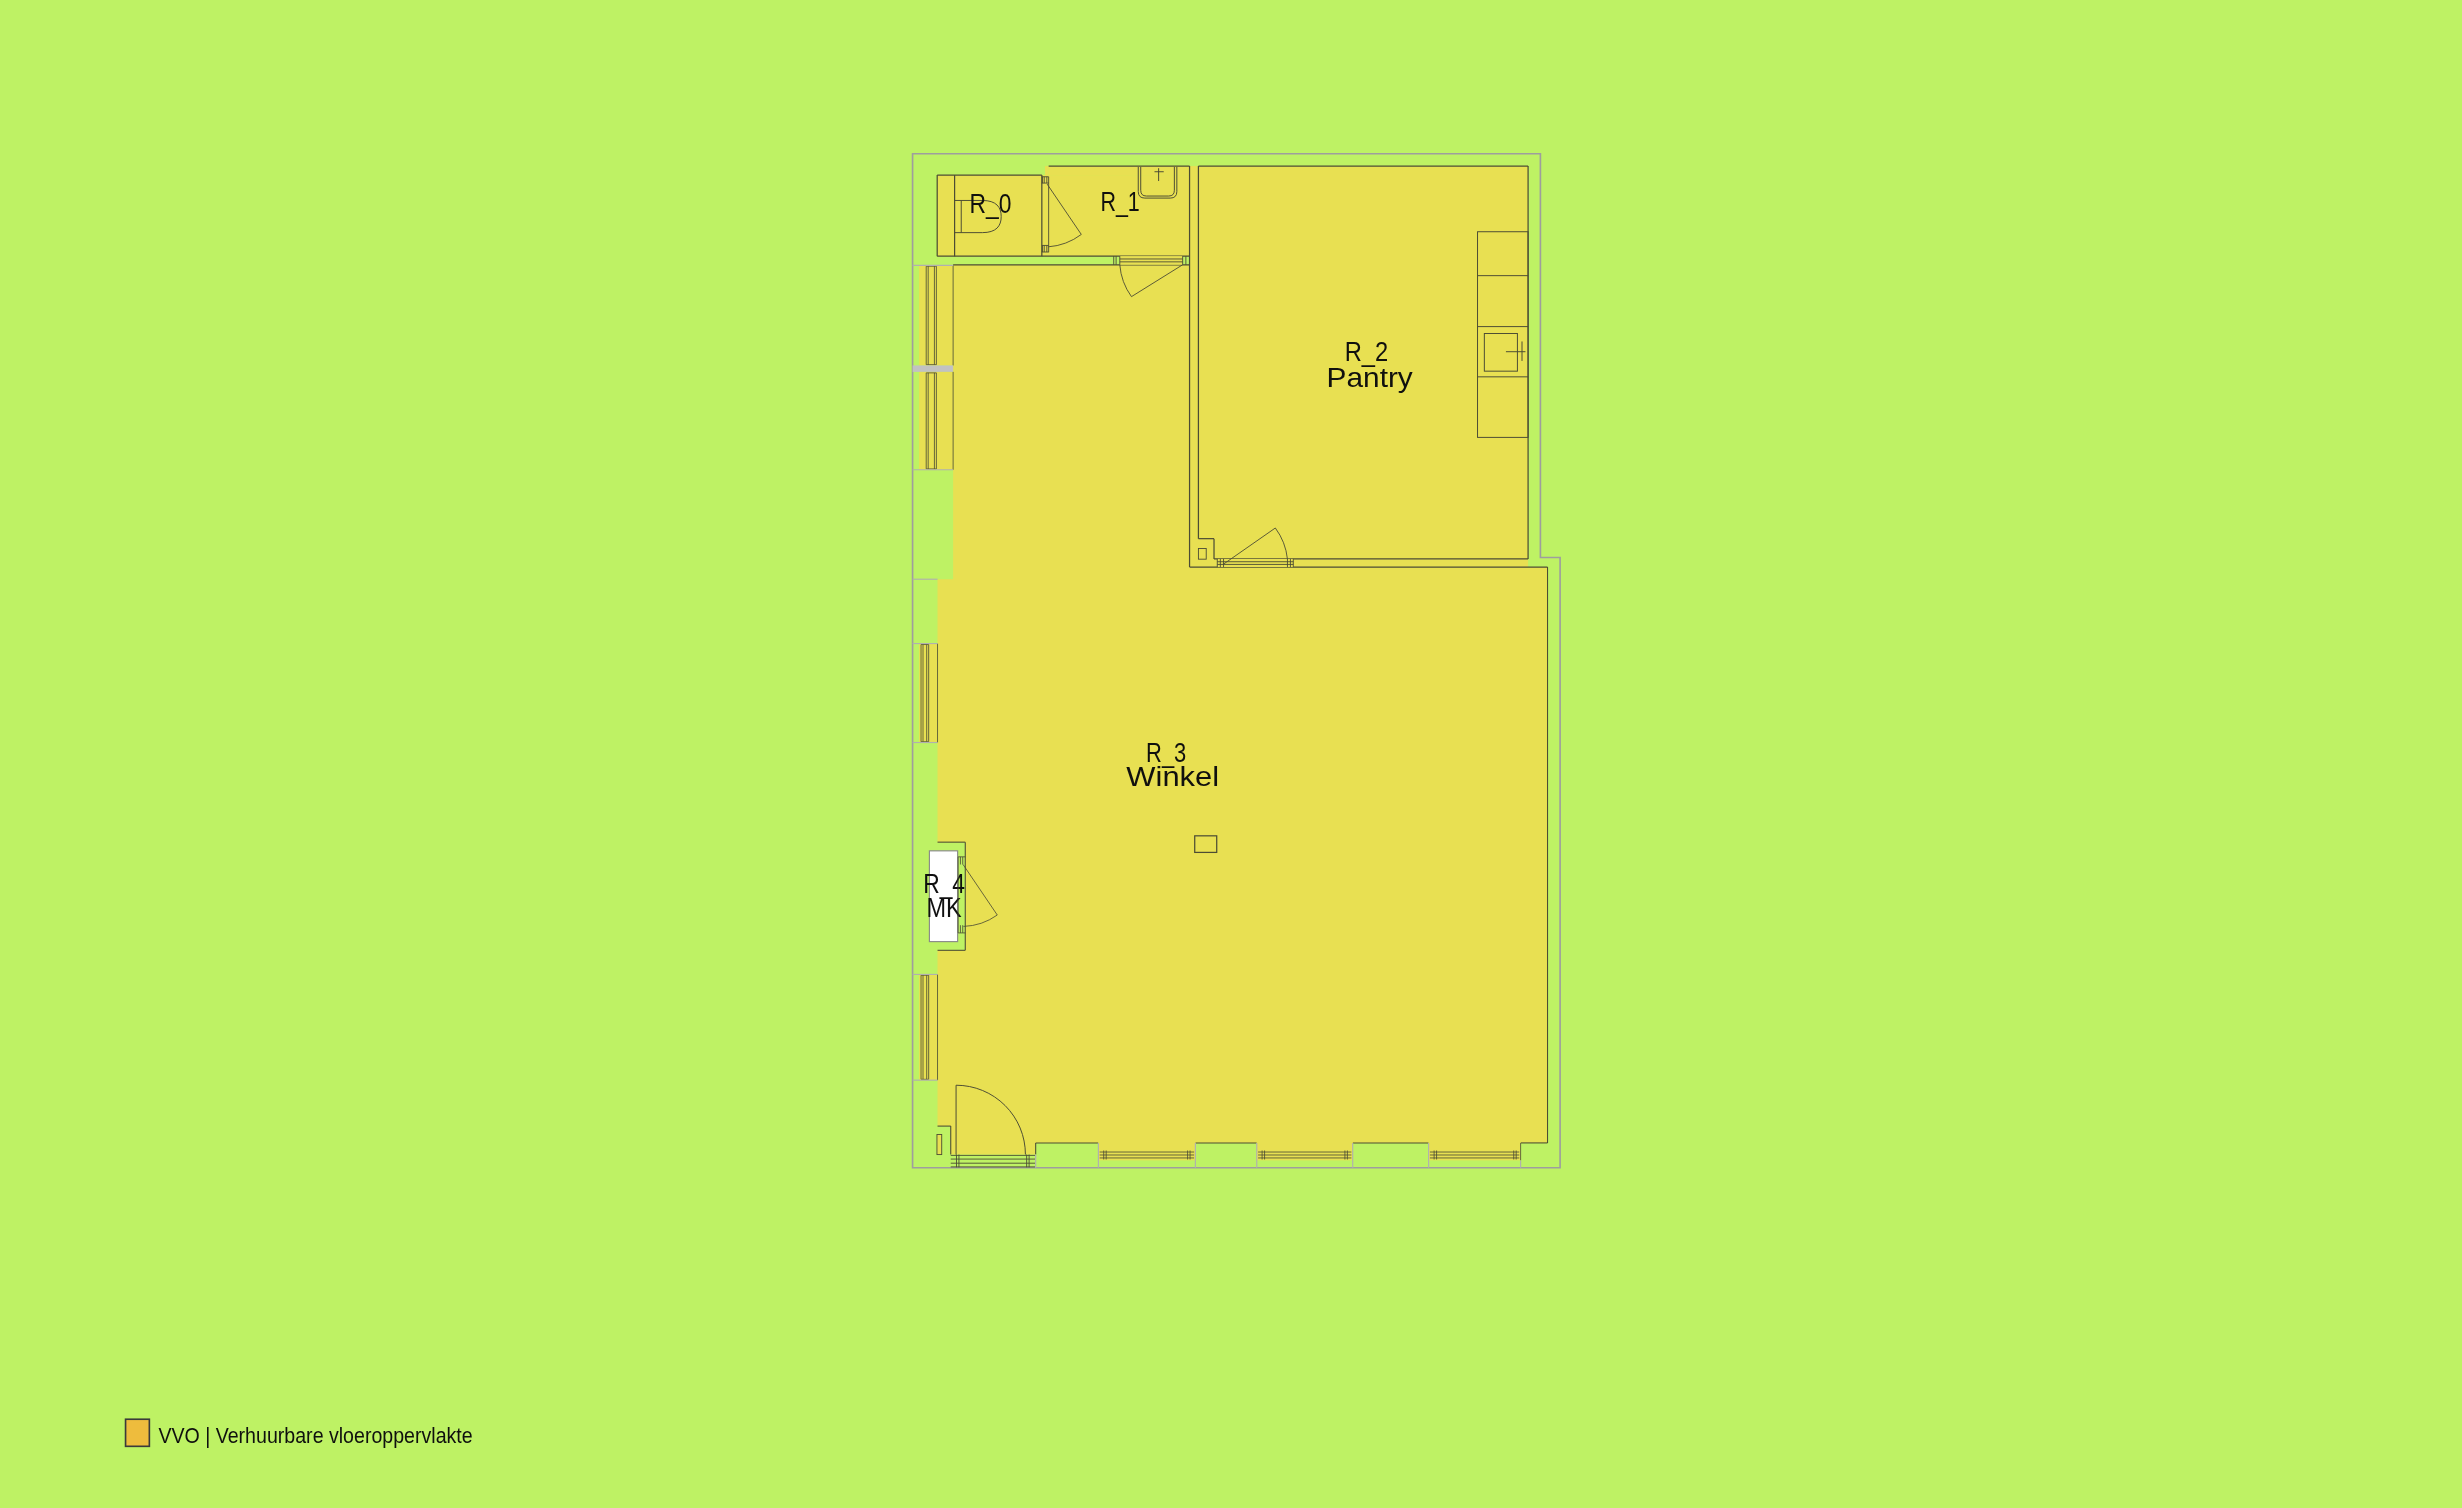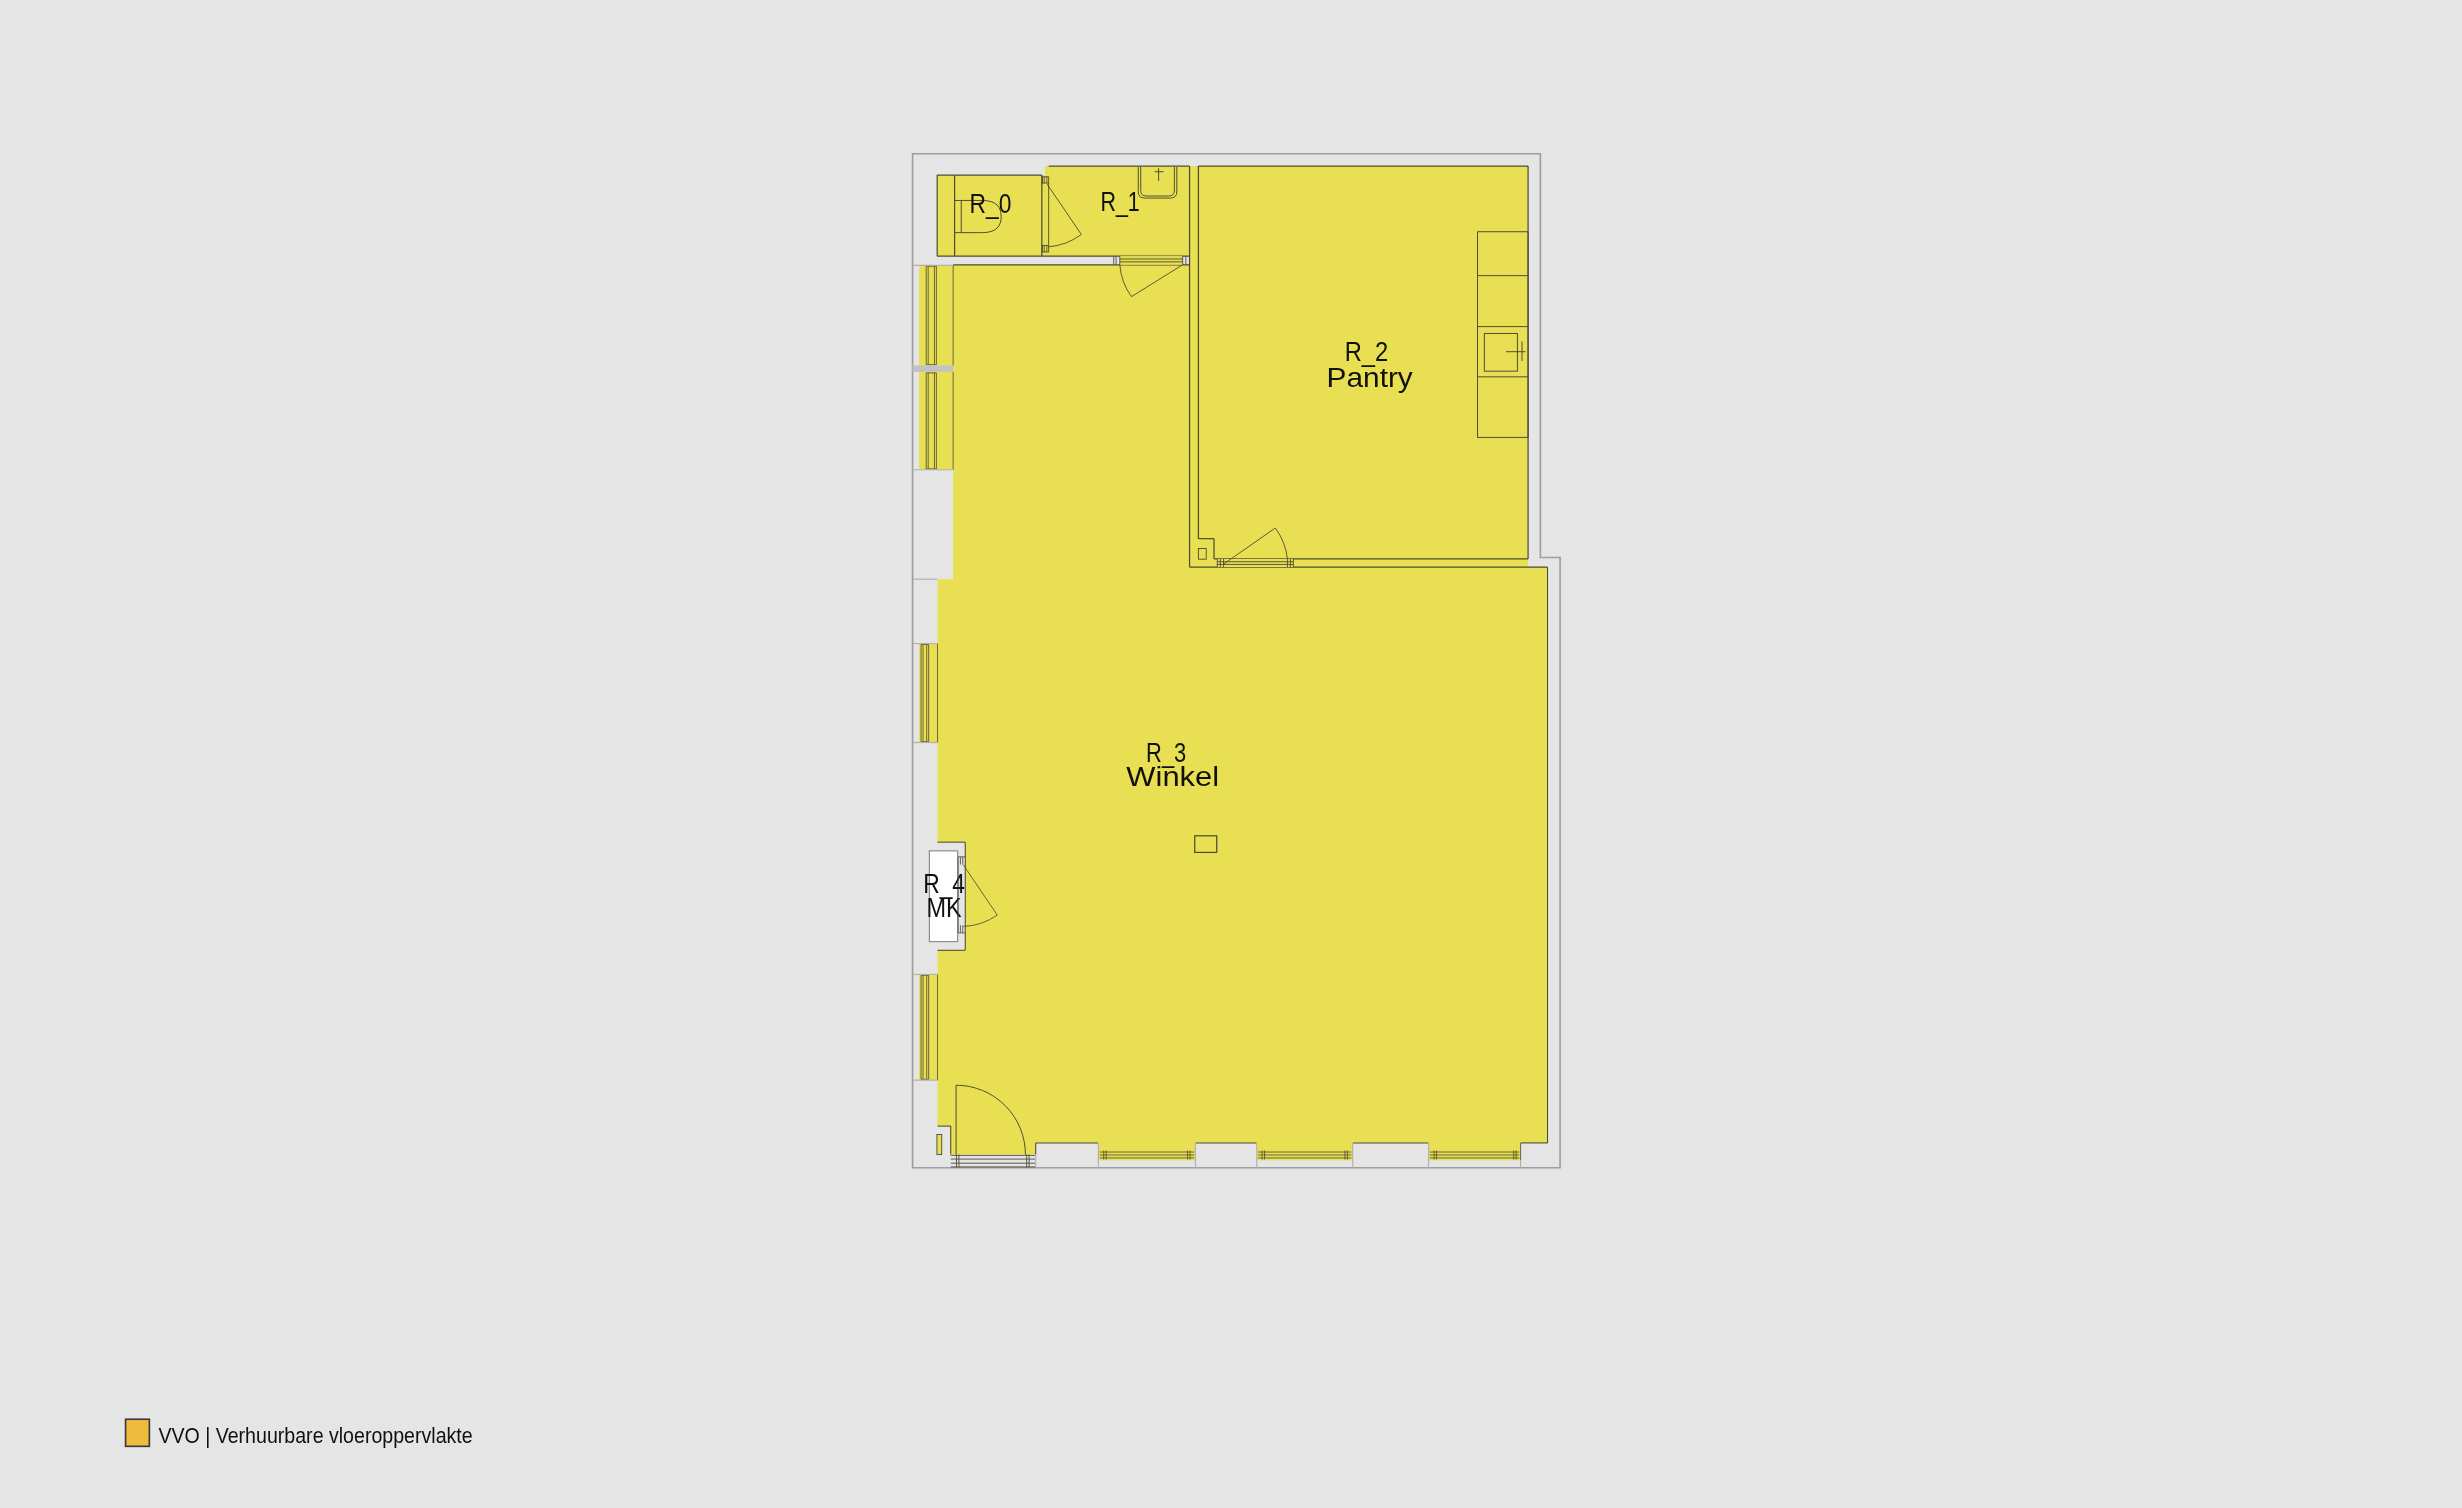--- a/index.html
+++ b/index.html
@@ -1,16 +1,16 @@
 <!DOCTYPE html>
 <html style="font-size:13px"><head>
 <meta charset="utf-8">
 <style>
   html,body{margin:0;padding:0;background:#ffffff;}
-  #page{position:relative;width:2462px;height:1509px;background:#e5e5e5;overflow:hidden;
+  #page{position:relative;width:2462px;height:1509px;background:#bef264;overflow:hidden;
         font-family:"Liberation Sans", sans-serif;}
   svg{position:absolute;left:0;top:0;}
   text{font-family:"Liberation Sans", sans-serif;fill:#0d0d0d;fill-opacity:0.99;}
 </style>
 </head>
 <body>
 <div id="page">
 <svg width="2462" height="1509" viewBox="0 0 3000 1838">
 
   <path d="M1112,1422.5 L1112,187 L1877,187 L1877,679 L1901,679 L1901,1422.5 Z" fill="none" stroke="#9e9e9e" stroke-width="2"></path>

